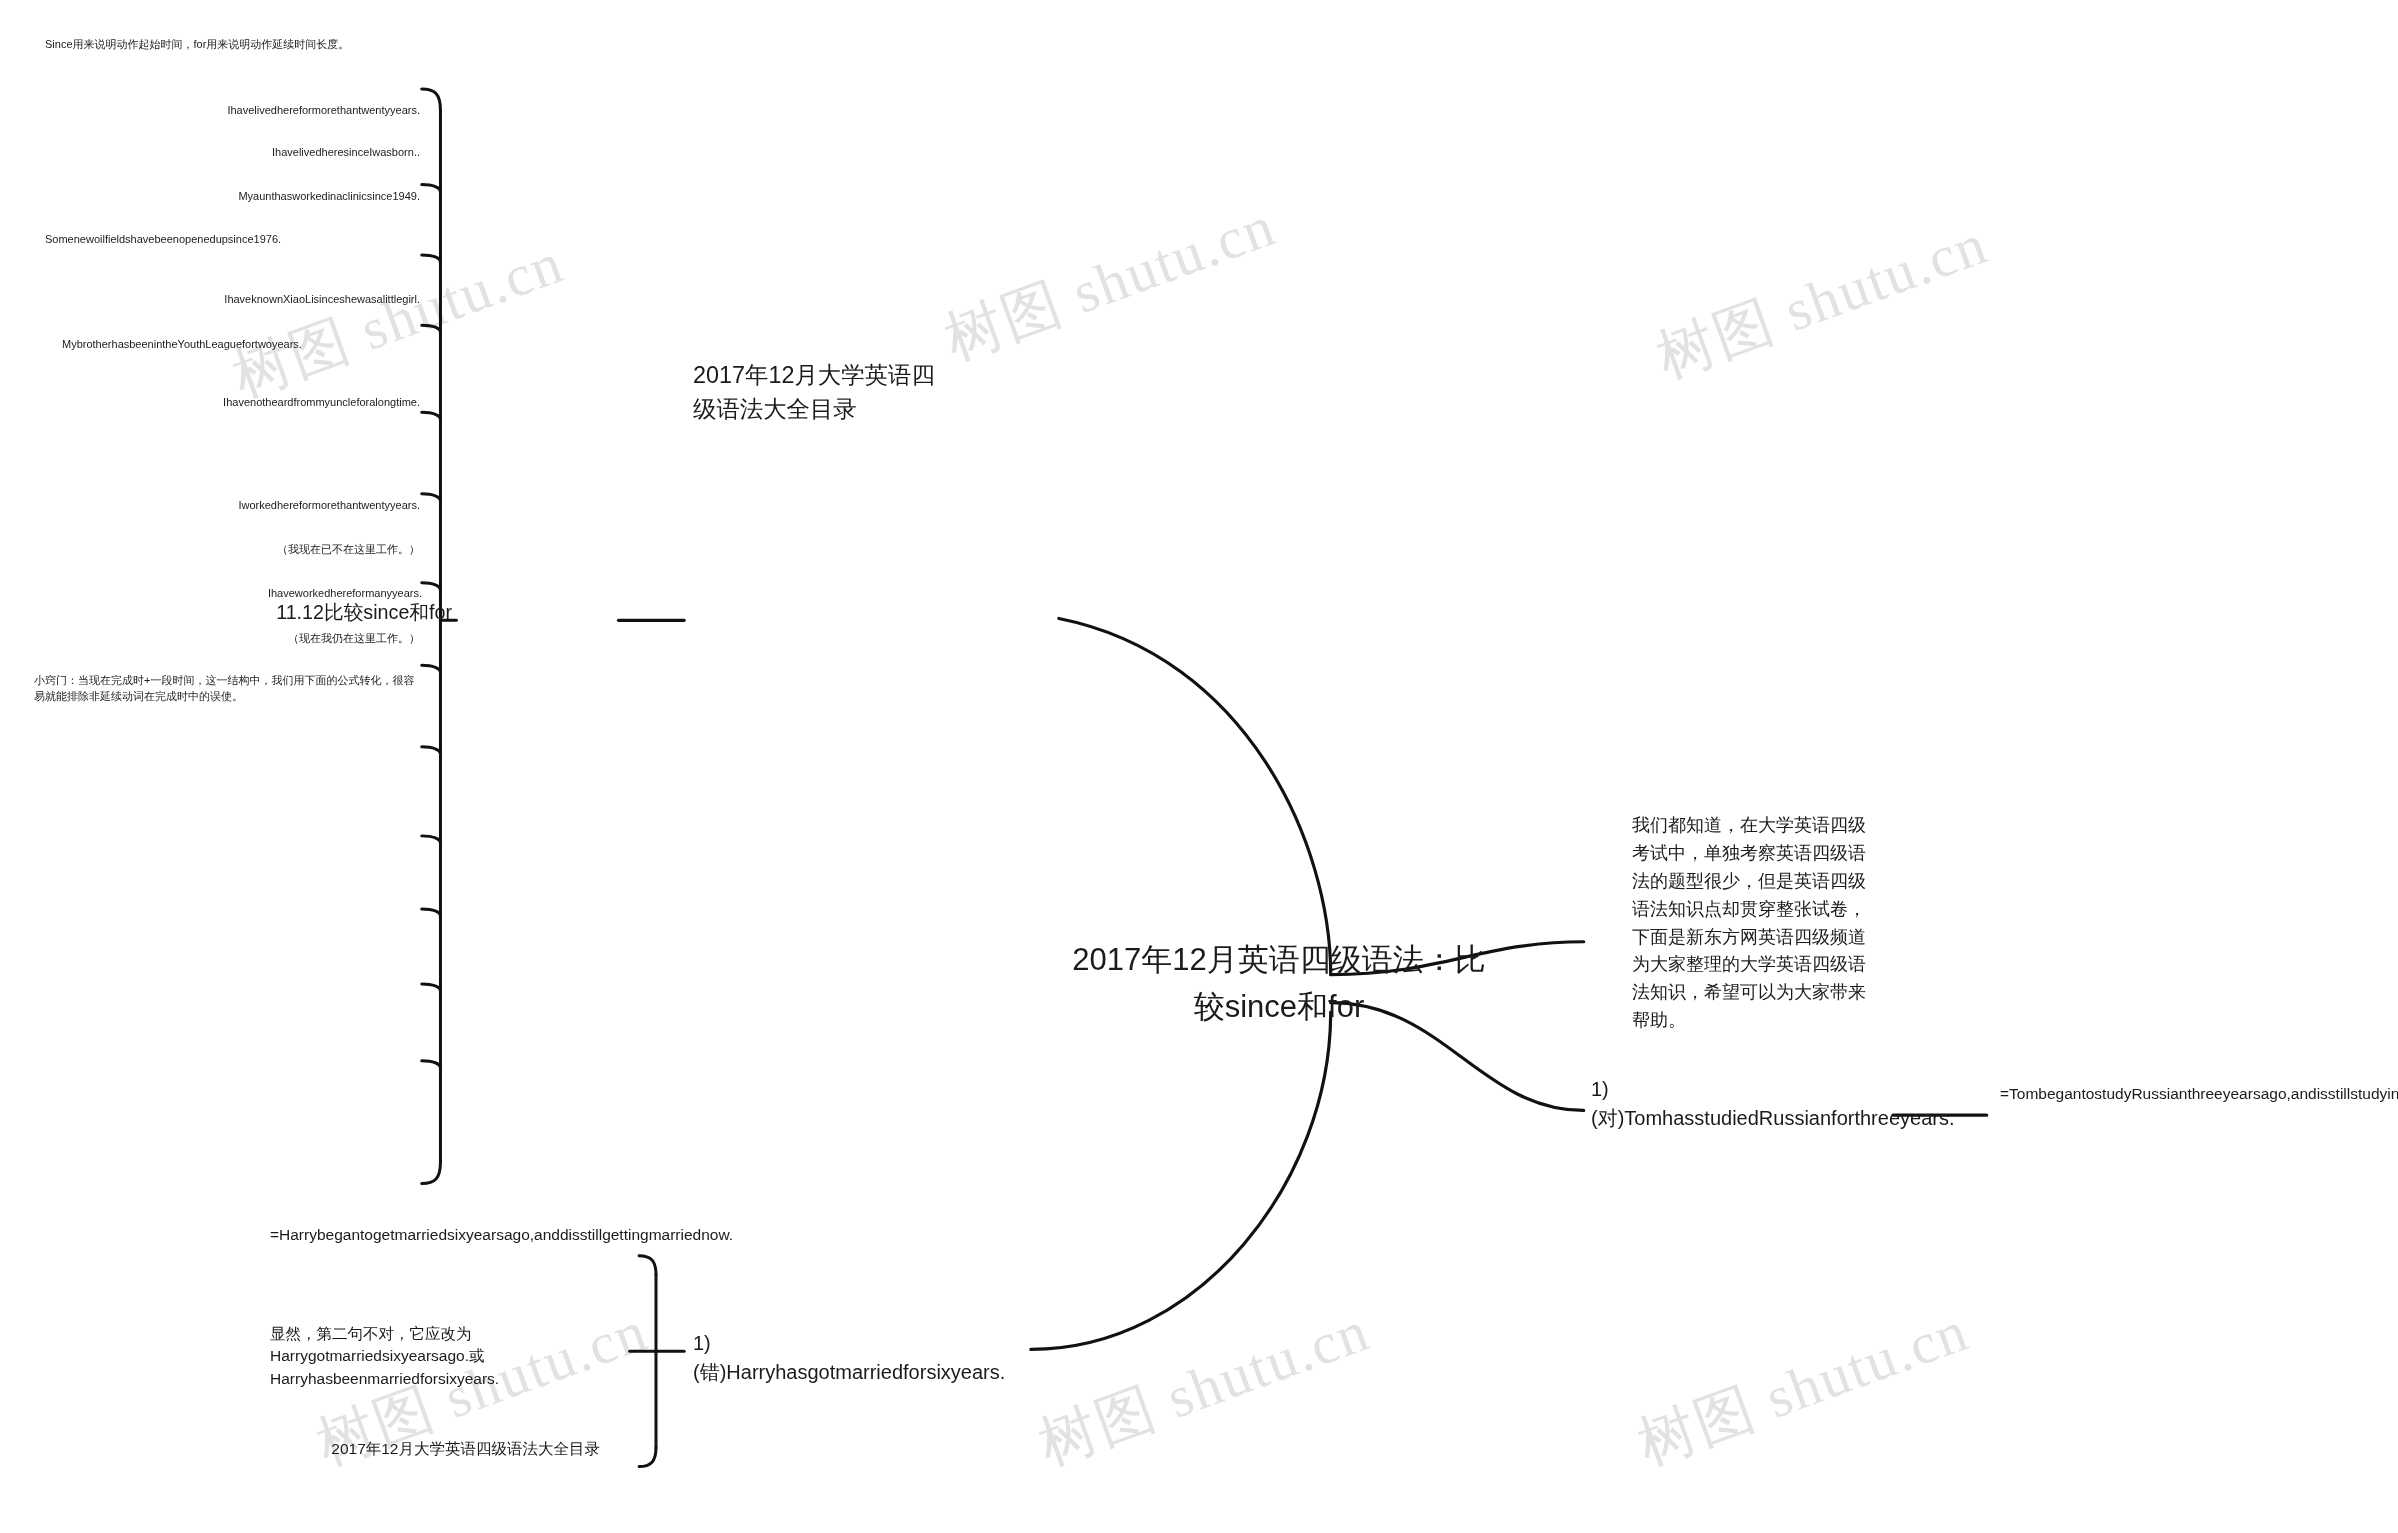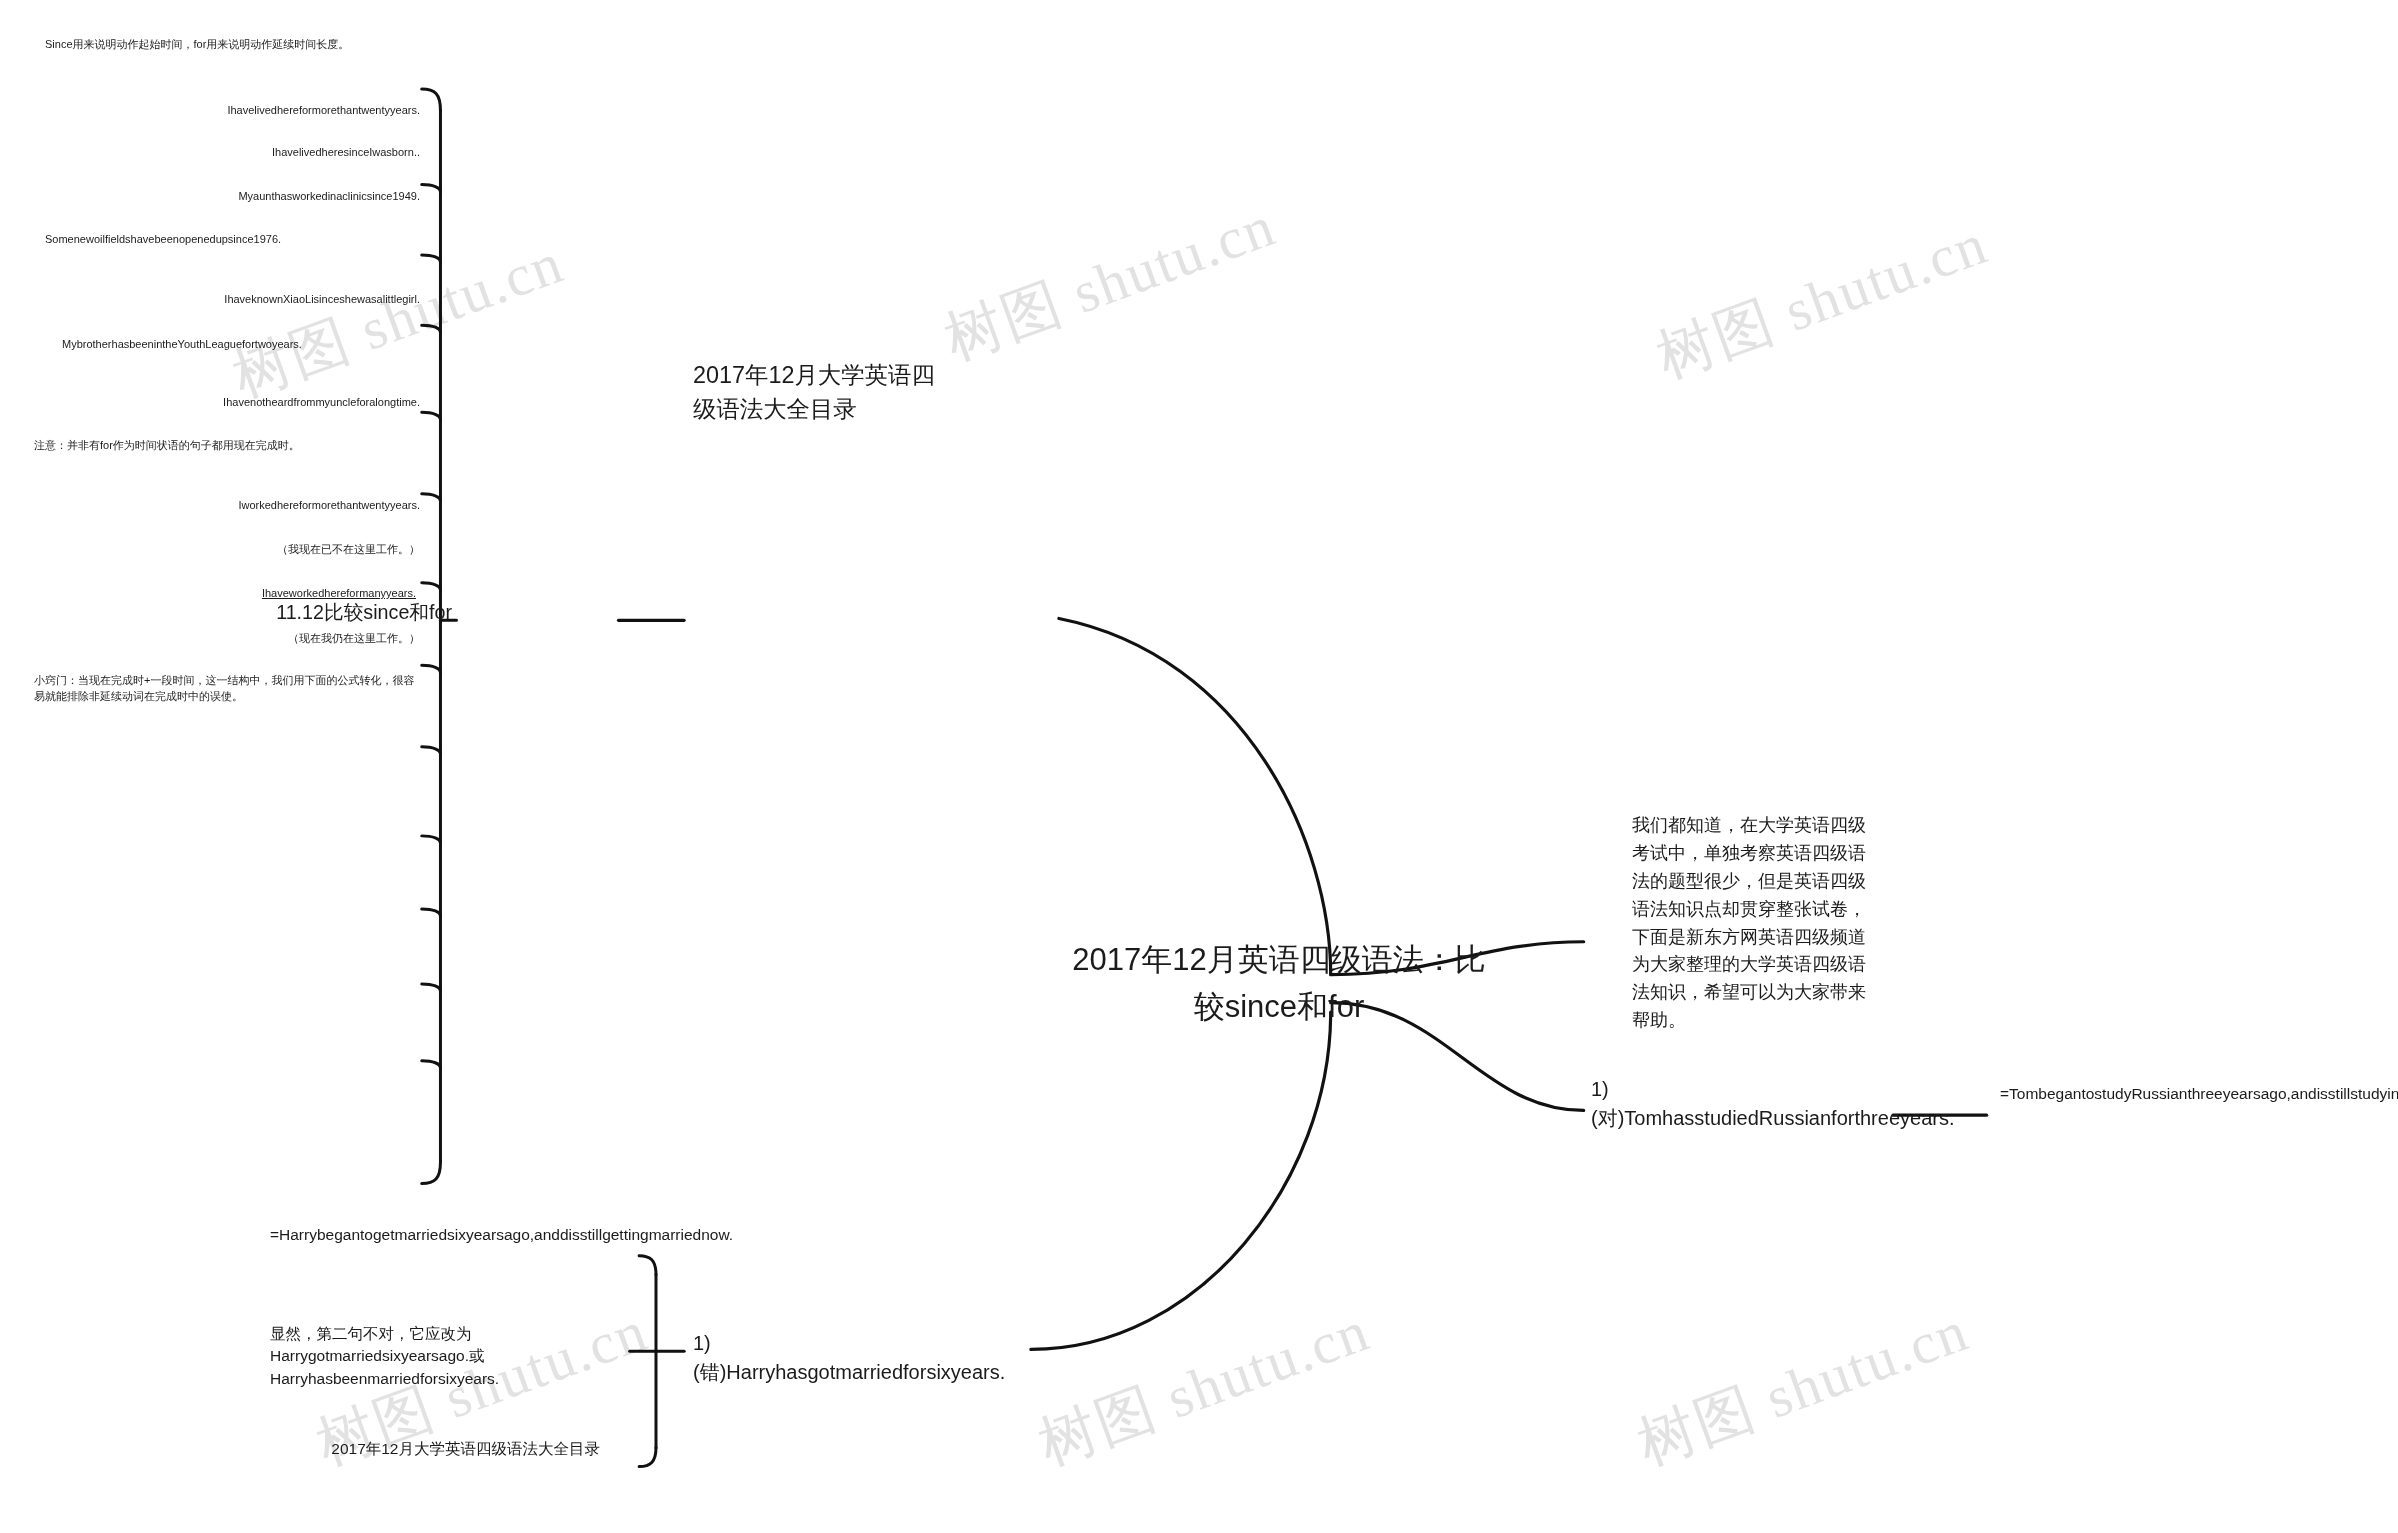--- a/index.html
+++ b/index.html
@@ -132,27 +132,26 @@
   <div class="node leaf ta-r" style="left:45px; top:189px; width:375px;">Myaunthasworkedinaclinicsince1949.</div>
 
   <div class="node leaf ta-l" style="left:45px; top:232px; width:375px;">Somenewoilfieldshavebeenopenedupsince1976.</div>
 
   <div class="node leaf ta-r" style="left:45px; top:292px; width:375px;">IhaveknownXiaoLisinceshewasalittlegirl.</div>
 
   <div class="node leaf ta-l" style="left:62px; top:337px; width:375px;">MybrotherhasbeenintheYouthLeaguefortwoyears.</div>
 
   <div class="node leaf ta-r" style="left:45px; top:395px; width:375px;">Ihavenotheardfrommyuncleforalongtime.</div>
 
-  <div class="node leaf ta-l" style="left:34px; top:438px; width:386px;">注意：并非有for作为时间状语的句子都用现在完成时。</div>
 
   <div class="node leaf ta-r" style="left:45px; top:498px; width:375px;">Iworkedhereformorethantwentyyears.</div>
 
   <div class="node leaf ta-r" style="left:45px; top:542px; width:375px;">（我现在已不在这里工作。）</div>
 
-  <div class="node leaf ta-r" style="left:41px; top:586px; width:375px;text-decoration:underline;">Ihaveworkedhereformanyyears.</div>
+  <div class="node leaf ta-r" style="left:47px; top:586px; width:375px;">Ihaveworkedhereformanyyears.</div>
 
   <div class="node leaf ta-r" style="left:45px; top:631px; width:375px;">（现在我仍在这里工作。）</div>
 
   <div class="node leaf ta-l" style="left:34px; top:673px; width:386px;">小窍门：当现在完成时+一段时间，这一结构中，我们用下面的公式转化，很容易就能排除非延续动词在完成时中的误使。</div>
 
   <div class="node branch ta-r" style="left:244px; top:598px; width:208px;">11.12比较since和for</div>
 
   <div class="node topic ta-l" style="left:693px; top:359px; width:244px;">2017年12月大学英语四级语法大全目录</div>
 
   <div class="node root ta-c" style="left:1068px; top:937px; width:422px;">2017年12月英语四级语法：比较since和for</div>

